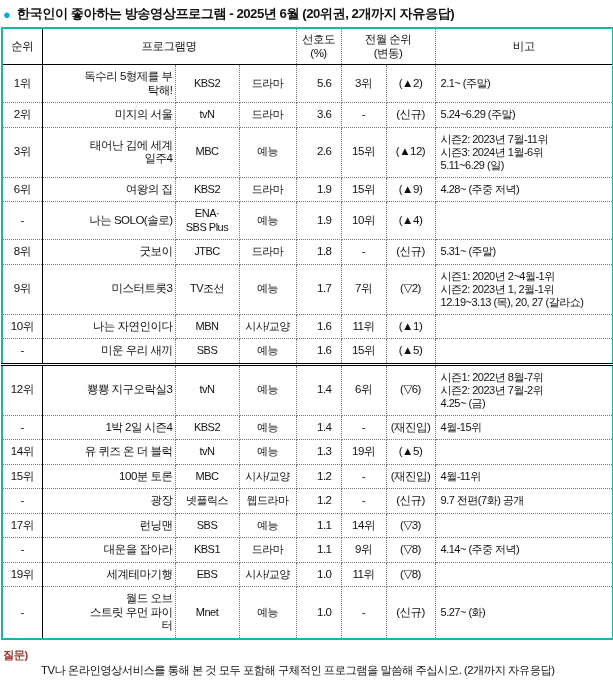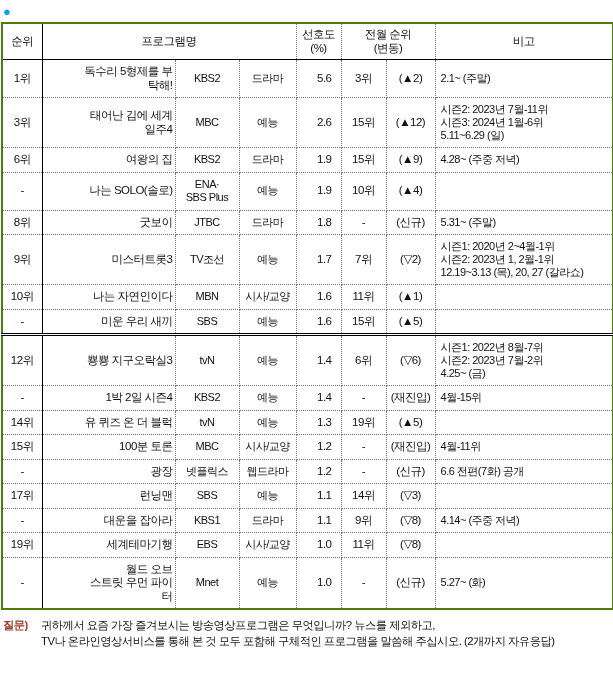--- a/index.html
+++ b/index.html
@@ -28,21 +28,21 @@
   .title-text {
     font-size: 13.2px;
     font-weight: bold;
     letter-spacing: -0.5px;
     white-space: nowrap;
   }
   table.rank-table {
     width: 611px;
     border-collapse: collapse;
     table-layout: fixed;
-    border: 2px solid #4d7c0f;
+    border: 2px solid #14b8a6;
   }
   .rank-table th, .rank-table td {
     font-size: 11.5px;
     line-height: 13.5px;
     letter-spacing: -0.5px;
     padding: 5px 2px;
     vertical-align: middle;
     border-bottom: 1px dotted #777;
     border-right: 1px dotted #777;
     white-space: pre-line;
@@ -79,20 +79,21 @@
   }
   .q-label { font-weight: bold; }
 </style>
 </head>
 <body>
 
 <div class="page">
 
   <div class="title-row">
     <span class="bullet" style="color: rgb(0, 162, 232);">●</span>
+    <span class="title-text">한국인이 좋아하는 방송영상프로그램 - 2025년 6월 (20위권, 2개까지 자유응답)</span>
   </div>
 
   <table class="rank-table">
     <colgroup>
       <col style="width:40px">
         <col style="width:133px">
         <col style="width:64px">
         <col style="width:57px">
       <col style="width:45px">
         <col style="width:45px">
@@ -115,20 +116,30 @@
           <td class="c-rank solid-right">1위</td>
           <td class="c-name">독수리 5형제를 부탁해!</td>
           <td class="c-chan">KBS2</td>
           <td class="c-genre">드라마</td>
           <td class="c-pref">5.6</td>
           <td class="c-prev">3위</td>
           <td class="c-chg">(▲2)</td>
           <td class="c-note">2.1~ (주말)</td>
         </tr>
         <tr>
+          <td class="c-rank solid-right">2위</td>
+          <td class="c-name">미지의 서울</td>
+          <td class="c-chan">tvN</td>
+          <td class="c-genre">드라마</td>
+          <td class="c-pref">3.6</td>
+          <td class="c-prev">-</td>
+          <td class="c-chg">(신규)</td>
+          <td class="c-note">5.24~6.29 (주말)</td>
+        </tr>
+        <tr>
           <td class="c-rank solid-right">3위</td>
           <td class="c-name">태어난 김에 세계일주4</td>
           <td class="c-chan">MBC</td>
           <td class="c-genre">예능</td>
           <td class="c-pref">2.6</td>
           <td class="c-prev">15위</td>
           <td class="c-chg">(▲12)</td>
           <td class="c-note">시즌2: 2023년 7월-11위
 시즌3: 2024년 1월-6위
 5.11~6.29 (일)</td>
@@ -239,21 +250,21 @@
           <td class="c-note">4월-11위</td>
         </tr>
         <tr>
           <td class="c-rank solid-right">-</td>
           <td class="c-name">광장</td>
           <td class="c-chan">넷플릭스</td>
           <td class="c-genre">웹드라마</td>
           <td class="c-pref">1.2</td>
           <td class="c-prev">-</td>
           <td class="c-chg">(신규)</td>
-          <td class="c-note">6.6 전편(7화) 공개</td>
+          <td class="c-note">9.7 전편(7화) 공개</td>
         </tr>
         <tr>
           <td class="c-rank solid-right">17위</td>
           <td class="c-name">런닝맨</td>
           <td class="c-chan">SBS</td>
           <td class="c-genre">예능</td>
           <td class="c-pref">1.1</td>
           <td class="c-prev">14위</td>
           <td class="c-chg">(▽3)</td>
           <td class="c-note"></td>
@@ -288,18 +299,18 @@
           <td class="c-prev">-</td>
           <td class="c-chg">(신규)</td>
           <td class="c-note">5.27~ (화)</td>
         </tr>
       </tbody>
   </table>
 
   <div class="footer">
     <div class="question">
       <span class="q-label" style="color: rgb(156, 58, 50);">질문)</span>
-      <span><span>귀하께서 요즘 가장 즐겨보시는 방송영상프로그램은 무엇입니까? 뉴스를 제외하고,</span><br><span>TV나 온라인영상서비스를 통해 본 것 모두 포함해 구체적인 프로그램을 말씀해 주십시오. (2개까지 자유응답)</span></span>
+      <span><br><span>TV나 온라인영상서비스를 통해 본 것 모두 포함해 구체적인 프로그램을 말씀해 주십시오. (2개까지 자유응답)</span></span>
     </div>
 
   </div>
 
 </div>
 
 </body></html>

